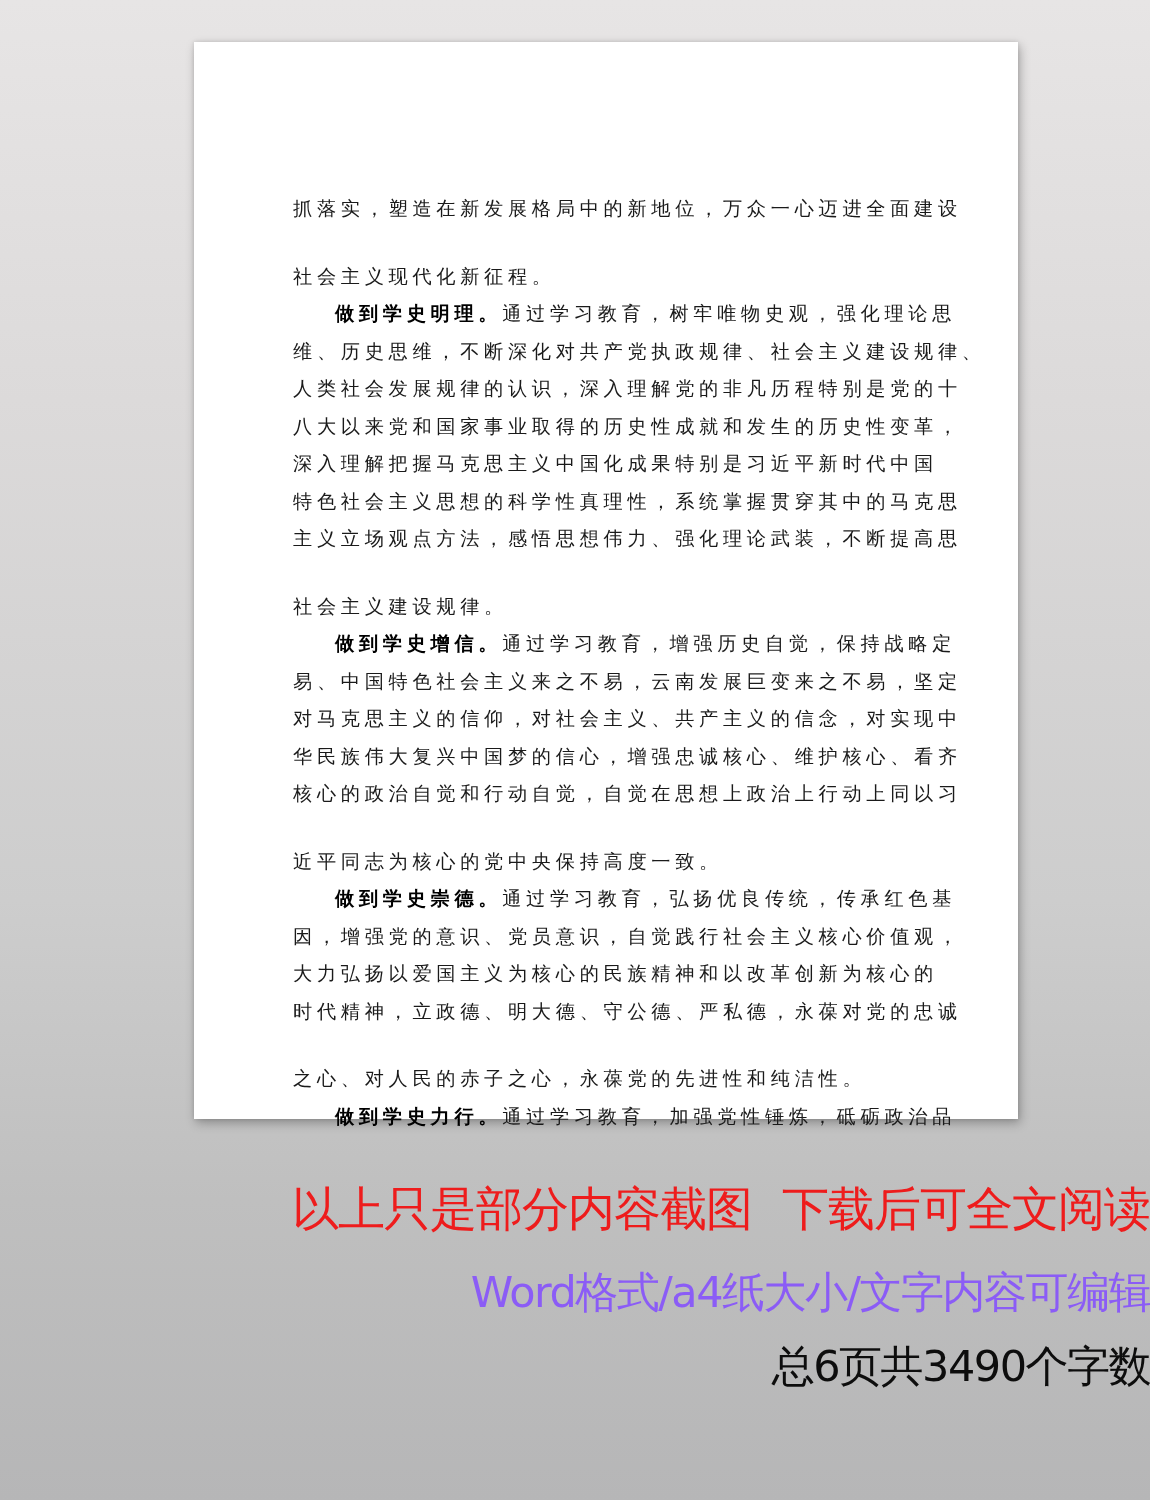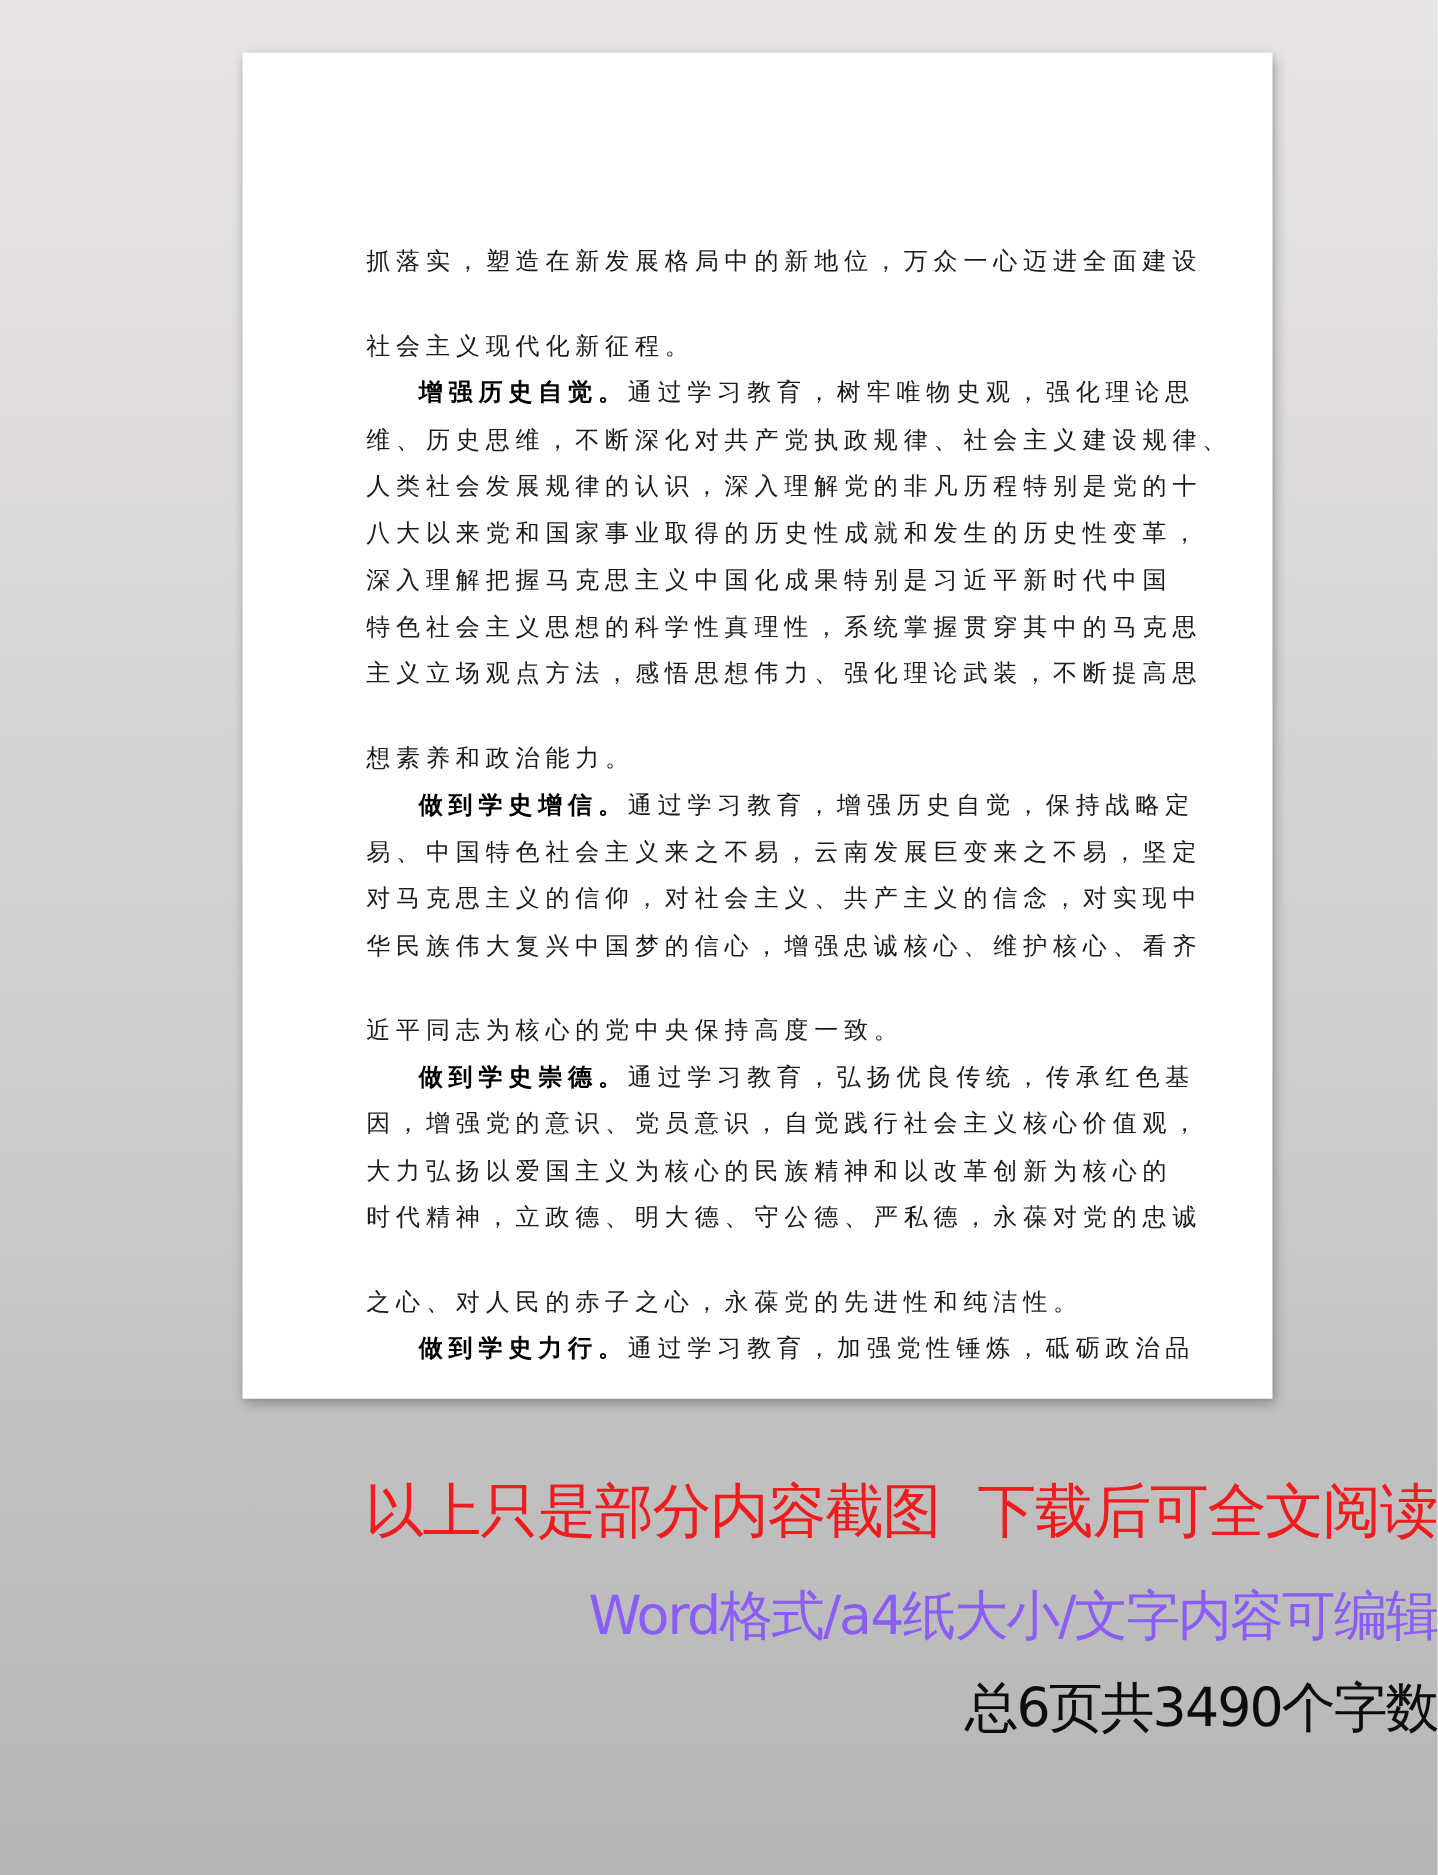--- a/index.html
+++ b/index.html
@@ -91,35 +91,36 @@
 
 <div class="page">
   <div class="page-body">
 
     <p class="para">
       <span class="line">抓落实，塑造在新发展格局中的新地位，万众一心迈进全面建设</span>
       <span class="line last">社会主义现代化新征程。</span>
     </p>
 
     <p class="para">
-      <span class="line first-indent"><span class="lead">增强历史自觉。</span><span>通过学习教育，树牢唯物史观，强化理论思</span></span>
+      <span class="line first-indent"><span class="lead">做到学史明理。</span><span>通过学习教育，树牢唯物史观，强化理论思</span></span>
       <span class="line">维、历史思维，不断深化对共产党执政规律、社会主义建设规律、</span>
       <span class="line">人类社会发展规律的认识，深入理解党的非凡历程特别是党的十</span>
       <span class="line">八大以来党和国家事业取得的历史性成就和发生的历史性变革，</span>
       <span class="line">深入理解把握马克思主义中国化成果特别是习近平新时代中国</span>
       <span class="line">特色社会主义思想的科学性真理性，系统掌握贯穿其中的马克思</span>
       <span class="line">主义立场观点方法，感悟思想伟力、强化理论武装，不断提高思</span>
-      <span class="line last">想素养和政治能力。</span>
+      <span class="line last">社会主义建设规律。</span>
     </p>
 
     <p class="para">
       <span class="line first-indent"><span class="lead">做到学史增信。</span><span>通过学习教育，增强历史自觉，保持战略定</span></span>
       <span class="line">易、中国特色社会主义来之不易，云南发展巨变来之不易，坚定</span>
       <span class="line">对马克思主义的信仰，对社会主义、共产主义的信念，对实现中</span>
       <span class="line">华民族伟大复兴中国梦的信心，增强忠诚核心、维护核心、看齐</span>
+      <span class="line">核心的政治自觉和行动自觉，自觉在思想上政治上行动上同以习</span>
       <span class="line last">近平同志为核心的党中央保持高度一致。</span>
     </p>
 
     <p class="para">
       <span class="line first-indent"><span class="lead">做到学史崇德。</span><span>通过学习教育，弘扬优良传统，传承红色基</span></span>
       <span class="line">因，增强党的意识、党员意识，自觉践行社会主义核心价值观，</span>
       <span class="line">大力弘扬以爱国主义为核心的民族精神和以改革创新为核心的</span>
       <span class="line">时代精神，立政德、明大德、守公德、严私德，永葆对党的忠诚</span>
       <span class="line last">之心、对人民的赤子之心，永葆党的先进性和纯洁性。</span>
     </p>

